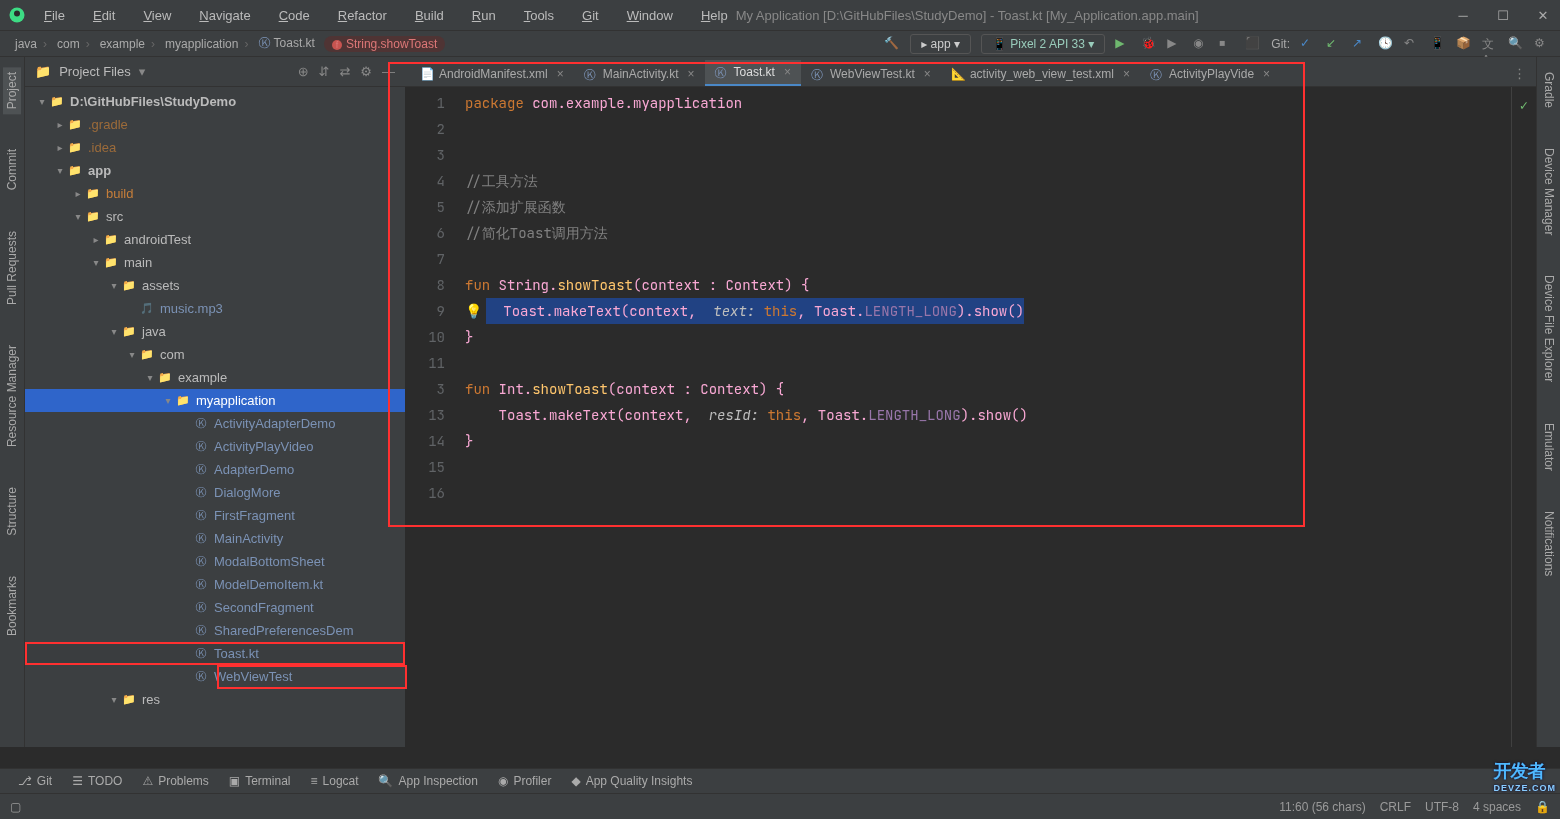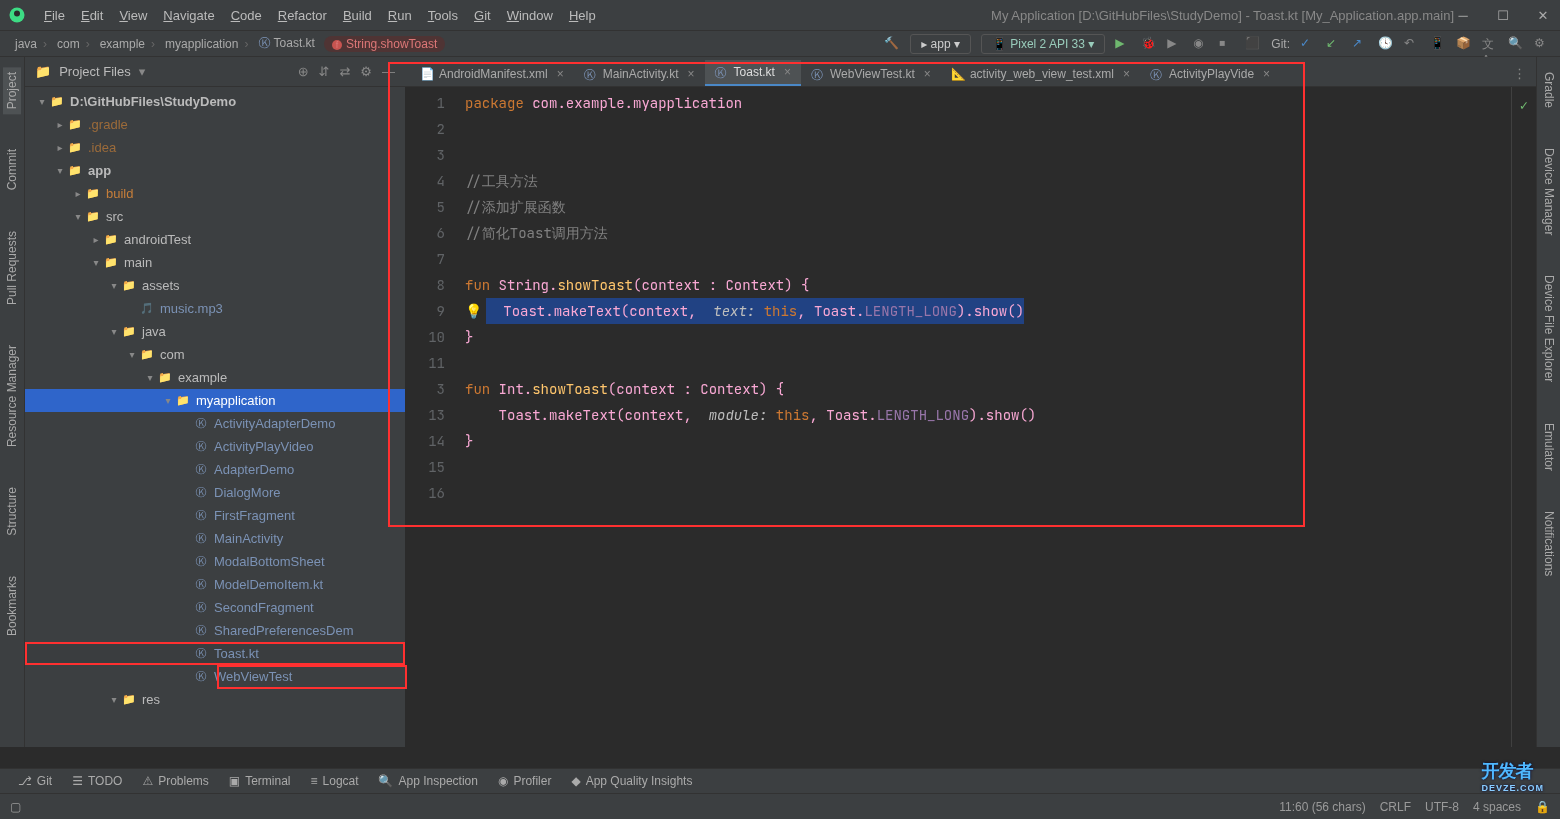--- a/index.html
+++ b/index.html
@@ -1,22 +1,22 @@
 <!DOCTYPE html>
 <html><head>
 <meta charset="utf-8">
 <style>
   * { margin:0; padding:0; box-sizing:border-box; }
   body { width:1560px; height:819px; background:#2b2b2b; font-family:"Segoe UI",Arial,sans-serif; font-size:13px; color:#bbbbbb; overflow:hidden; position:relative; }
   .titlebar{height:30px;background:#3c3f41;display:flex;align-items:center;padding:0 8px}
   .titlebar .logo{width:18px;height:18px;margin-right:10px}
-  .menu-items{display:flex;gap:0}
+  .menu-items{display:flex;gap:12px}
   .menu-items .mi{padding:3px 8px;cursor:pointer}
   .menu-items .mi u{text-decoration:underline}
-  .wintitle{flex:1;text-align:right;color:#888}
+  .wintitle{flex:1;text-align:left;color:#888}
   .winctl{display:flex;gap:22px;margin-left:auto}
   .winctl span{width:18px;text-align:center;cursor:pointer;color:#aaa}
   .navbar{height:27px;background:#3c3f41;border-top:1px solid #323232;border-bottom:1px solid #323232;display:flex;align-items:center;padding-left:10px;font-size:12px}
   .crumb{color:#aaa;padding:0 5px}
   .crumb.sep::after{content:'›';margin-left:6px;color:#666}
   .fn-tag{background:#4f3434;border-radius:10px;padding:1px 8px;color:#d77;margin-left:4px}
   .toolbar-right{margin-left:auto;display:flex;gap:10px;align-items:center;padding-right:10px}
   .tbtn{width:16px;height:16px;display:inline-block;color:#888}
   .runconfig{border:1px solid #555;padding:2px 10px;border-radius:3px;color:#ccc;font-size:12px}
   .device{border:1px solid #555;padding:2px 10px;border-radius:3px;color:#9cb;font-size:12px}
@@ -50,21 +50,21 @@
   .param{color:#bdbdbd;font-style:italic}
   .const-it{color:#9876aa;}
   .highlight{background:#214283;display:inline-block}
   .redbox{position:absolute;border:2px solid #ff3030;pointer-events:none}
   .bottombar{position:absolute;left:0;bottom:26px;right:0;height:25px;background:#3c3f41;display:flex;align-items:center;font-size:12px;padding:0 8px;border-top:1px solid #323232}
   .bbtn{padding:3px 10px;display:flex;align-items:center;gap:5px;cursor:pointer;color:#aaa}
   .statusbar{position:absolute;left:0;bottom:0;right:0;height:26px;background:#3c3f41;display:flex;align-items:center;font-size:12px;padding:0 10px;border-top:1px solid #323232;color:#9a9a9a}
   .status-right{margin-left:auto;display:flex;gap:14px}
   .rightgutter{width:24px;background:#3c3f41;border-left:1px solid #323232;display:flex;flex-direction:column;align-items:center;padding-top:10px;gap:30px}
   .rightgutter .tab{writing-mode:vertical-rl;font-size:12px;color:#aaa;padding:5px 2px;cursor:pointer;display:flex;align-items:center;gap:4px}
-  .logo-corner{position:absolute;right:16px;bottom:26px;font-family:Arial;font-weight:bold;color:#4fb8ff;font-size:18px;letter-spacing:-1px;text-shadow:0 0 3px #003}
+  .logo-corner{position:absolute;right:4px;bottom:26px;font-family:Arial;font-weight:bold;color:#4fb8ff;font-size:18px;letter-spacing:-1px;text-shadow:0 0 3px #003}
   .bulb{color:#f5dd42;margin-right:4px}
 </style>
 </head>
 <body>
 
 <div class="titlebar">
   <svg class="logo" viewBox="0 0 24 24">
       <circle cx="12" cy="12" r="10" fill="#3ddc84"></circle>
       <circle cx="12" cy="10" r="4" fill="#2b2b2b"></circle>
     </svg>
@@ -321,21 +321,21 @@
 <div>&nbsp;</div>
 <div><span class="com">//工具方法</span></div>
 <div><span class="com">//添加扩展函数</span></div>
 <div><span class="com">//简化Toast调用方法</span></div>
 <div>&nbsp;</div>
 <div><span class="kw">fun </span><span class="id">String.</span><span class="fnm">showToast</span><span class="id">(context : Context) {</span></div>
 <div><span class="bulb">💡</span><span class="highlight"><span class="id">&nbsp;&nbsp;<span>Toast.makeText(context, </span></span><span class="param">&nbsp;<span>text:</span></span><span class="this"> this</span><span class="id">, Toast.</span><span class="const-it">LENGTH_LONG</span><span class="id">).show()</span></span></div>
 <div><span class="id">}</span></div>
 <div>&nbsp;</div>
 <div><span class="kw">fun </span><span class="id">Int.</span><span class="fnm">showToast</span><span class="id">(context : Context) {</span></div>
-<div><span class="id">&nbsp;&nbsp;&nbsp;&nbsp;<span>Toast.makeText(context, </span></span><span class="param">&nbsp;<span>module:</span></span><span class="this"> this</span><span class="id">, Toast.</span><span class="const-it">LENGTH_LONG</span><span class="id">).show()</span></div>
+<div><span class="id">&nbsp;&nbsp;&nbsp;&nbsp;<span>Toast.makeText(context, </span></span><span class="param">&nbsp;<span>resId:</span></span><span class="this"> this</span><span class="id">, Toast.</span><span class="const-it">LENGTH_LONG</span><span class="id">).show()</span></div>
 <div><span class="id">}</span></div>
       </div>
       <div style="width:25px;border-left:1px solid #404040">
         <div style="text-align:center;color:#6fb86f;margin-top:5px">✓</div>
       </div>
     </div>
   </div>
 
   <div class="rightgutter" id="rightgutter">
       <div class="tab">Gradle</div>

